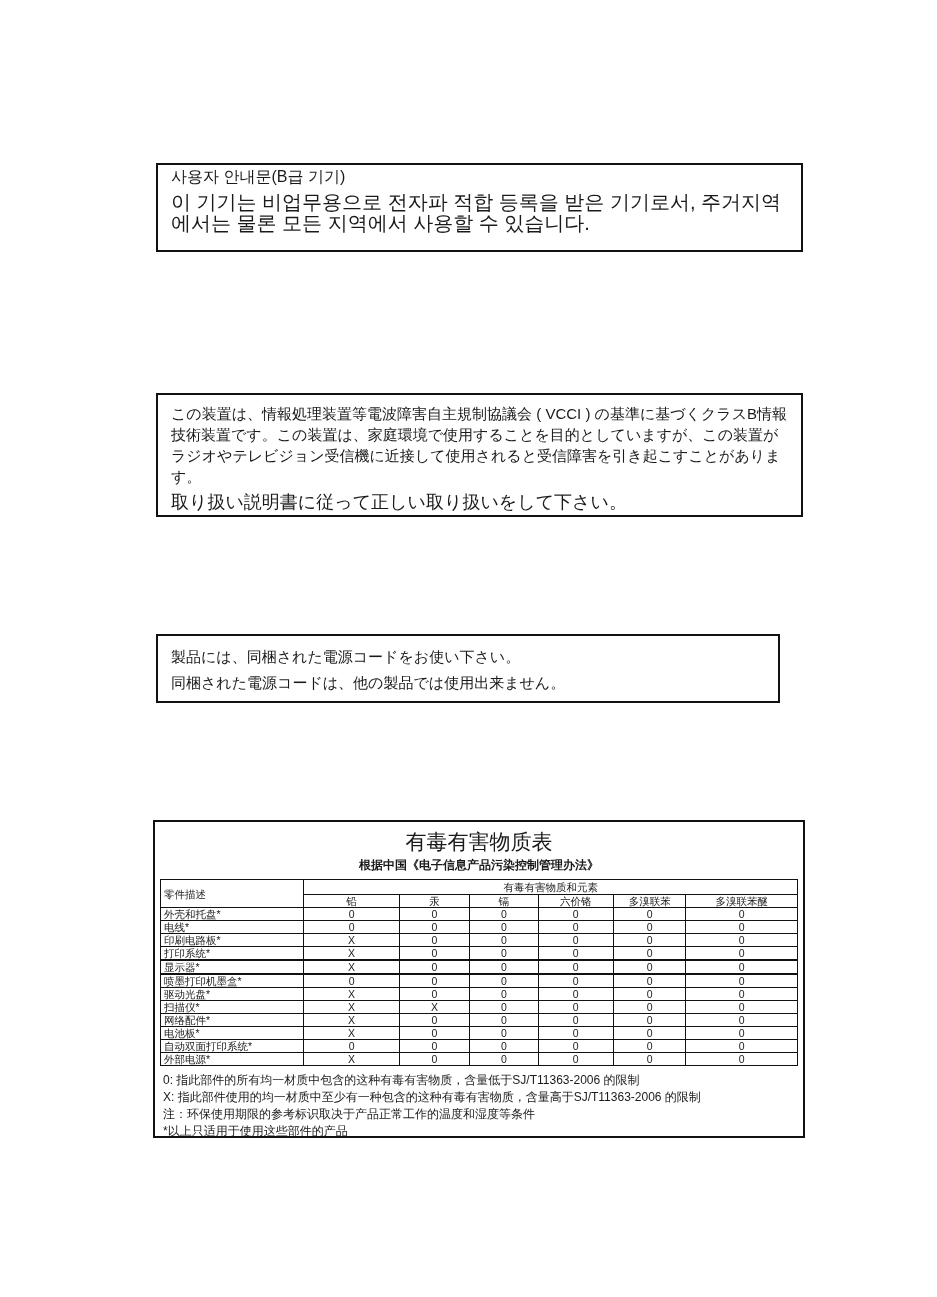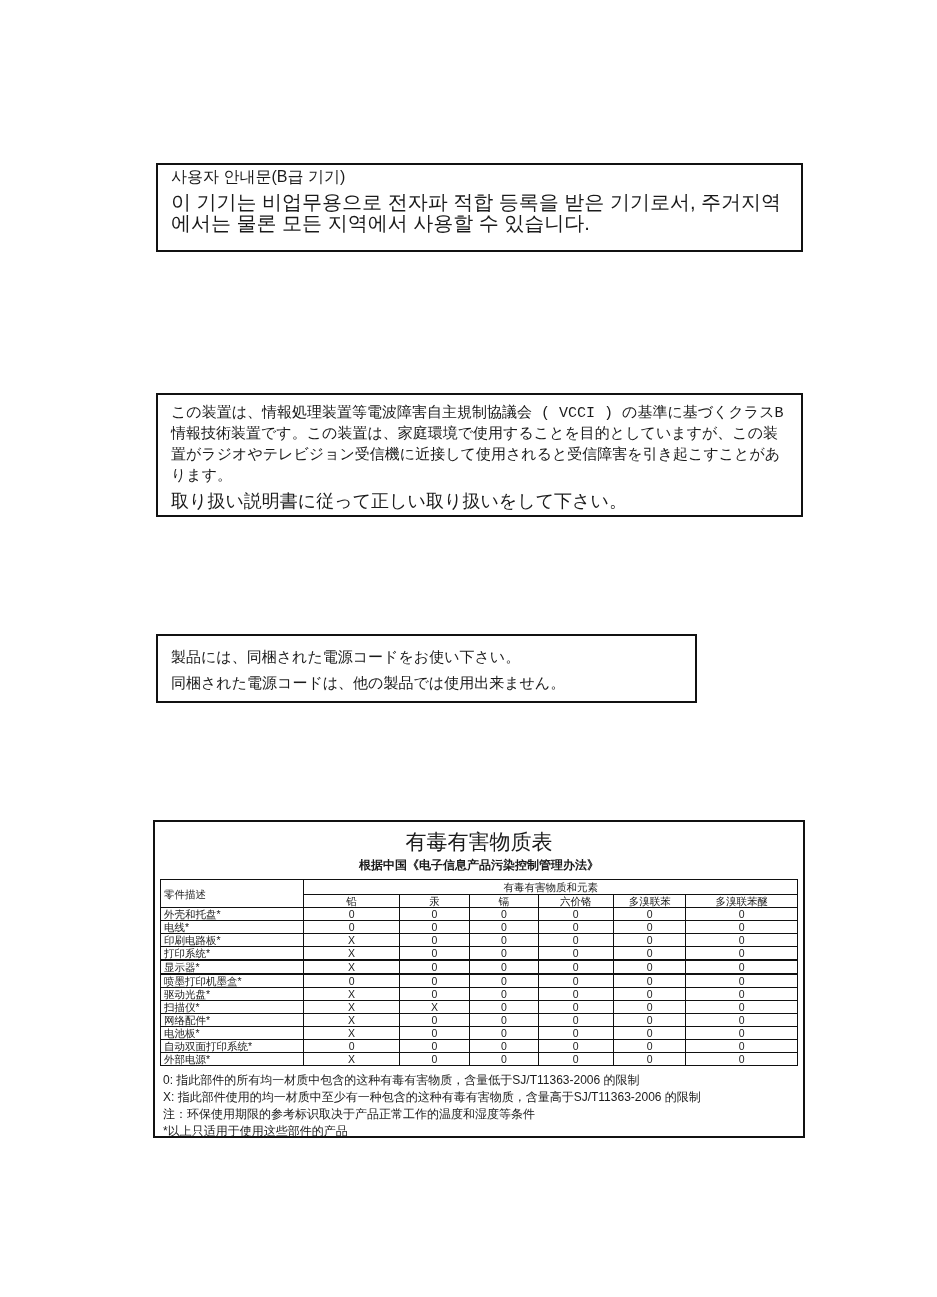--- a/index.html
+++ b/index.html
@@ -14,25 +14,25 @@
     position: absolute;
     border: 2px solid #111;
     box-sizing: border-box;
     background: #fff;
   }
   
   #korean-box { left: 156px; top: 163px; width: 647px; height: 89px; padding: 1px 13px; }
   .k-title { font-size: 16px; line-height: 22px; margin: 0 0 4px 0; }
   .k-body  { font-size: 20px; line-height: 21px; margin: 0; }
   
-  #vcci-box { left: 156px; top: 393px; width: 647px; height: 124px; padding: 8px 13px; font-family: Liberation Mono, monospace; }
+  #vcci-box { left: 156px; top: 393px; width: 647px; height: 124px; padding: 8px 13px; }
   .v-p1 { font-size: 15px; line-height: 21px; margin: 0; }
   .v-p2 { font-size: 18px; line-height: 21px; margin: 5px 0 0 0; }
   
-  #power-box { left: 156px; top: 634px; width: 541px; height: 69px; padding: 8px 13px; }
+  #power-box { left: 156px; top: 634px; width: 624px; height: 69px; padding: 8px 13px; }
   .p-line { font-size: 15px; line-height: 26px; margin: 0; }
   
   #table-box { left: 153px; top: 820px; width: 652px; height: 318px; padding: 8px 5px 2px 5px; }
   .t-title { text-align: center; font-size: 21px; line-height: 24px; margin: 0; font-weight: normal; }
   .t-subtitle { text-align: center; font-size: 12px; line-height: 15px; margin: 4px 0 0 0; font-weight: bold; }
   table.hz {
     border-collapse: collapse;
     table-layout: fixed;
     width: 100%;
     margin-top: 6px;

